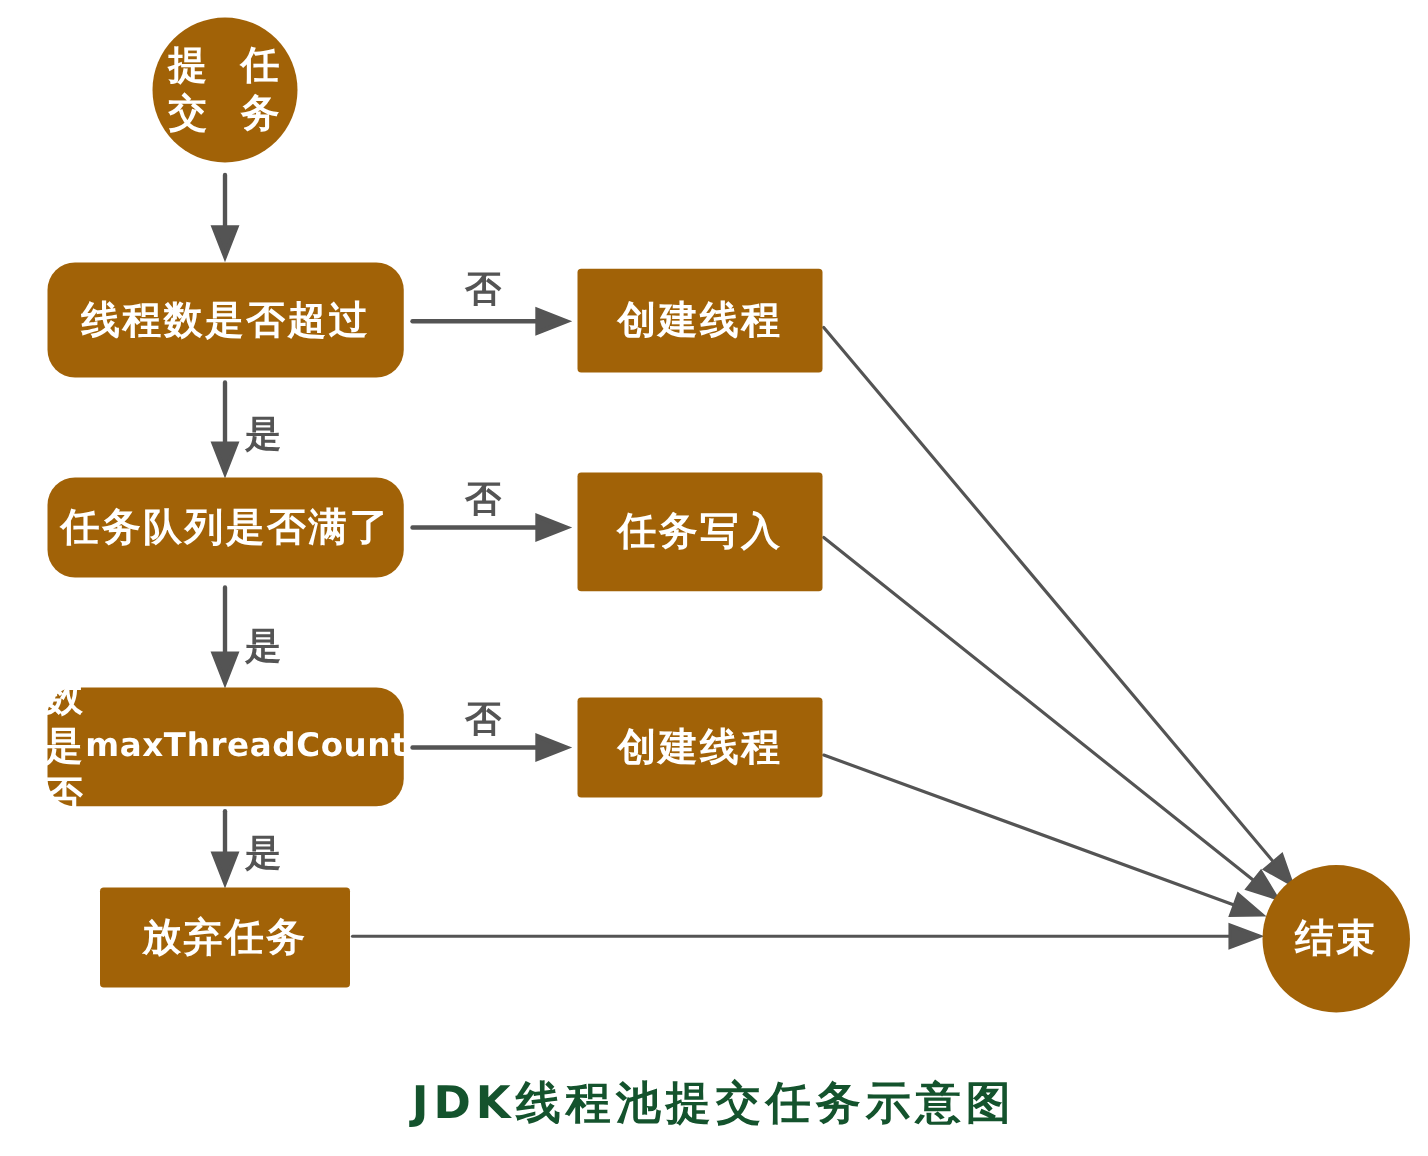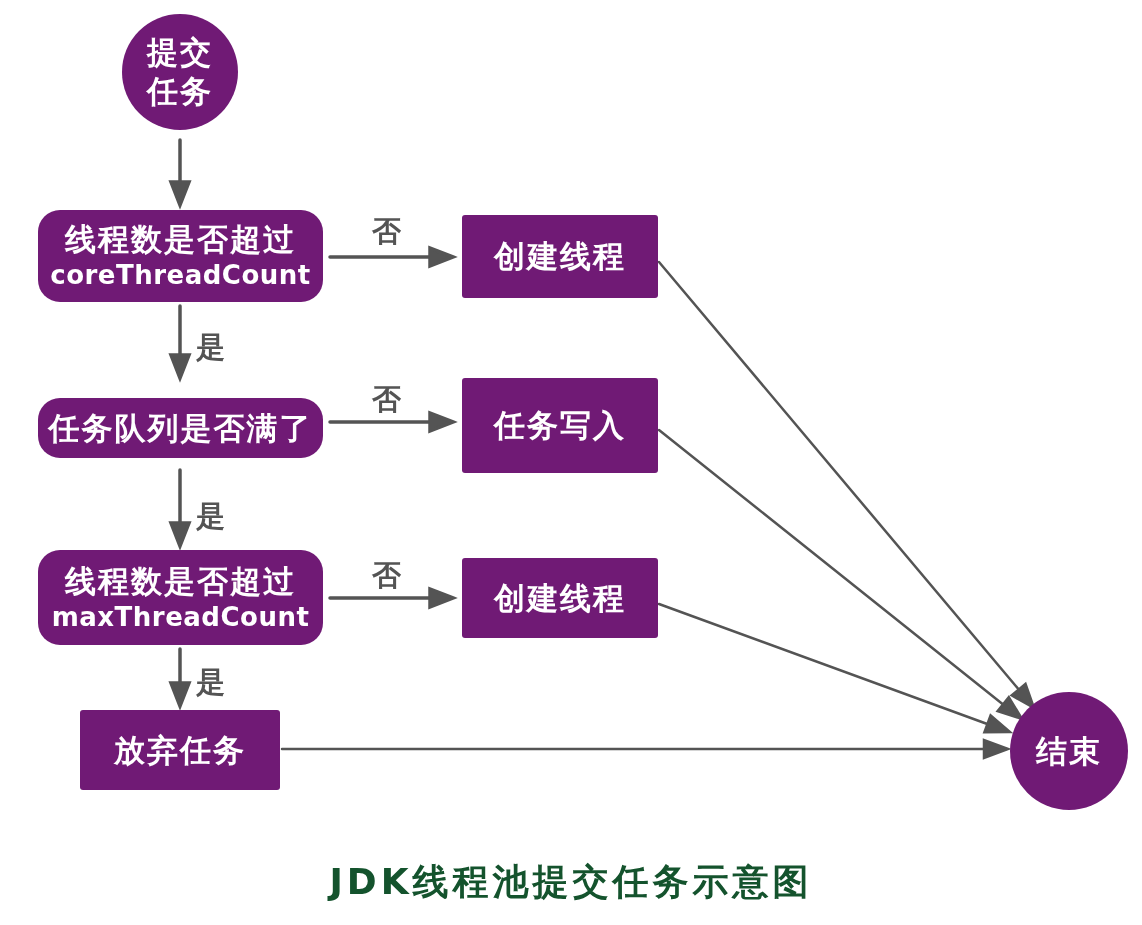--- a/index.html
+++ b/index.html
@@ -18,24 +18,24 @@
   .connectors {
     position: absolute;
     left: 0; top: 0;
     width: 1142px;
     height: 925px;
     pointer-events: none;
   }
   .node {
     position: absolute;
     display: flex;
-    flex-direction: column;
+    flex-direction: row;
     align-items: center;
     justify-content: center;
-    background: #701a75;
+    background: #a16207;
     color: #ffffff;
     text-align: center;
     line-height: 1.25;
     box-sizing: border-box;
   }
   .node .cn {
     font-size: 31px;
     font-weight: bold;
     letter-spacing: 2px;
   }
@@ -111,28 +111,27 @@
     </g>
   </svg>
 
   <div class="node circle" style="left:122px; top:14px; width:116px; height:116px;">
     <span class="cn">提交</span>
     <span class="cn">任务</span>
   </div>
 
   <div class="node rounded" style="left:38px; top:210px; width:285px; height:92px;">
     <span class="cn">线程数是否超过</span>
-    <span class="en">coreThreadCount</span>
   </div>
 
   <div class="node rect" style="left:462px; top:215px; width:196px; height:83px;">
     <span class="cn">创建线程</span>
   </div>
 
-  <div class="node rounded" style="left:38px; top:398px; width:285px; height:60px;">
+  <div class="node rounded" style="left:38px; top:382px; width:285px; height:80px;">
     <span class="cn">任务队列是否满了</span>
   </div>
 
   <div class="node rect" style="left:462px; top:378px; width:196px; height:95px;gap:36px;">
     <span class="cn">任务写入</span>
   </div>
 
   <div class="node rounded" style="left:38px; top:550px; width:285px; height:95px;">
     <span class="cn">线程数是否超过</span>
     <span class="en">maxThreadCount</span>

